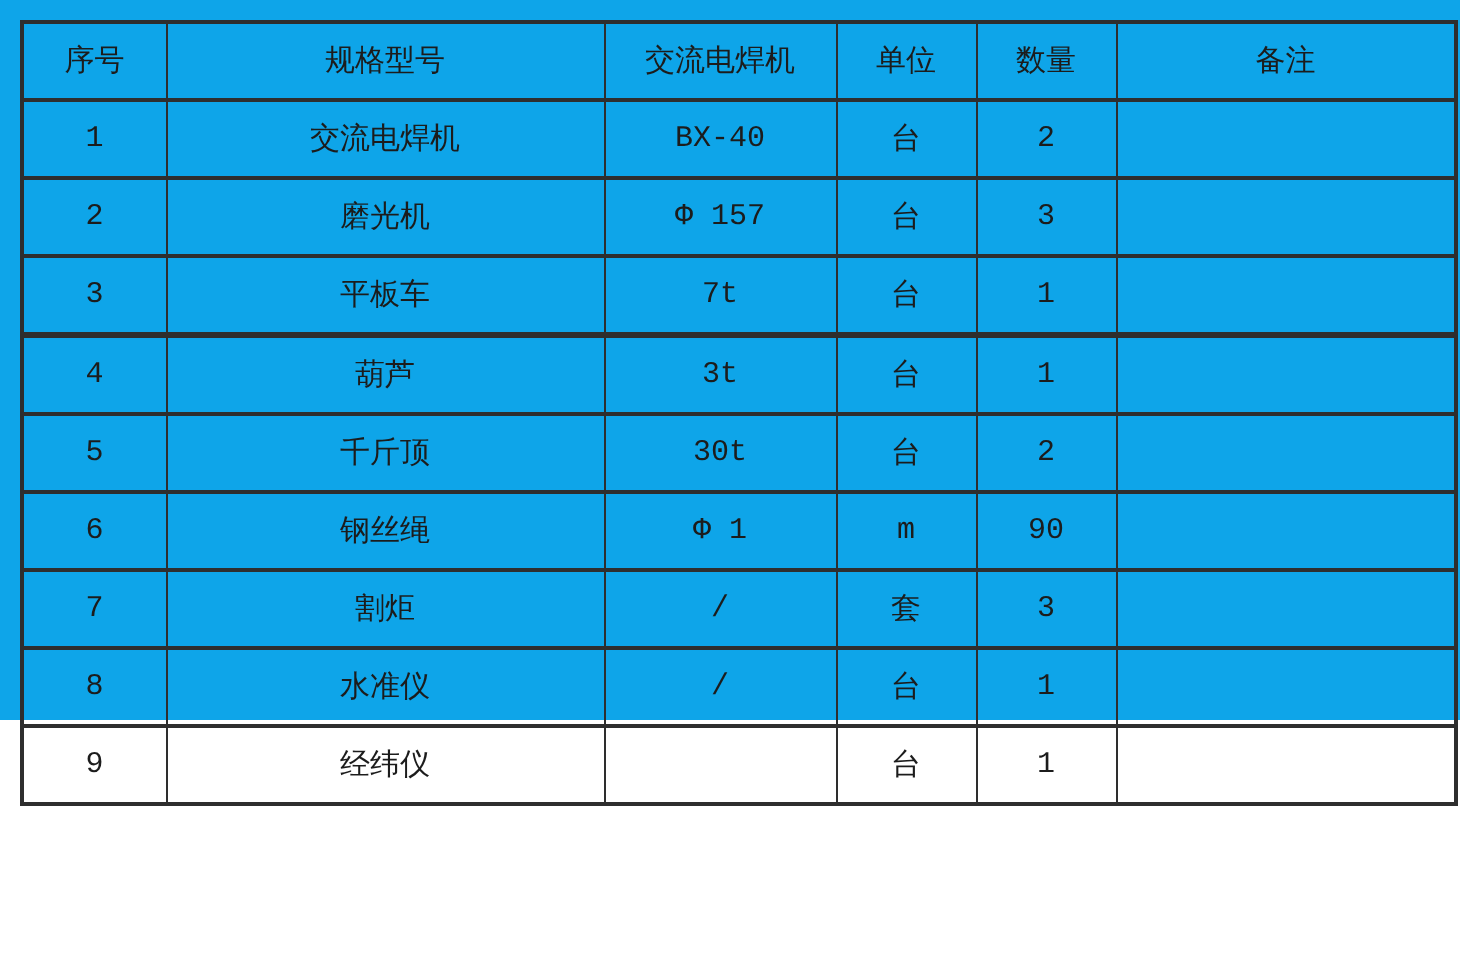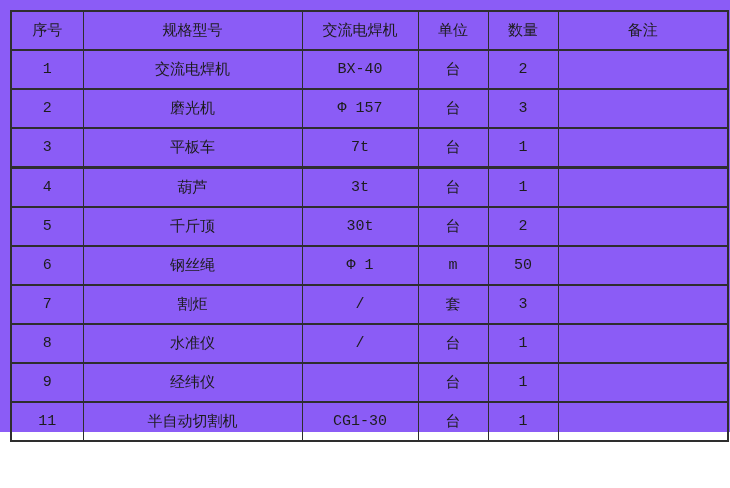--- a/index.html
+++ b/index.html
@@ -6,22 +6,22 @@
     margin: 0;
     padding: 0;
     width: 730px;
     height: 488px;
     background: #ffffff;
     overflow: hidden;
   }
   .page {
     position: relative;
     width: 730px;
-    height: 432px;
-    background: #8b5cf6;
+    height: 360px;
+    background: #0ea5e9;
   }
   table.equip {
     position: absolute;
     left: 10px;
     top: 10px;
     width: 717px;
     border-collapse: collapse;
     table-layout: fixed;
     border: 2px solid #2e2e2e;
     font-family: "Liberation Serif", "DejaVu Serif", serif;
@@ -118,21 +118,21 @@
       <td class="cjk">台</td>
       <td class="col-qty">2</td>
       <td class="cjk"></td>
     </tr>
 
     <tr>
       <td class="col-no">6</td>
       <td class="cjk">钢丝绳</td>
       <td class="col-spec">Φ 1</td>
       <td class="col-unit-latin">m</td>
-      <td class="col-qty">50</td>
+      <td class="col-qty">90</td>
       <td class="cjk"></td>
     </tr>
 
     <tr>
       <td class="col-no">7</td>
       <td class="cjk">割炬</td>
       <td class="col-spec">/</td>
       <td class="cjk">套</td>
       <td class="col-qty">3</td>
       <td class="cjk"></td>
@@ -150,23 +150,15 @@
     <tr>
       <td class="col-no">9</td>
       <td class="cjk">经纬仪</td>
       <td class="col-spec"></td>
       <td class="cjk">台</td>
       <td class="col-qty">1</td>
       <td class="cjk"></td>
     </tr>
 
 
-    <tr>
-      <td class="col-no">11</td>
-      <td class="cjk">半自动切割机</td>
-      <td class="col-spec">CG1-30</td>
-      <td class="cjk">台</td>
-      <td class="col-qty">1</td>
-      <td class="cjk"></td>
-    </tr>
   </tbody>
     </table>
 </div>
 
 </body></html>

